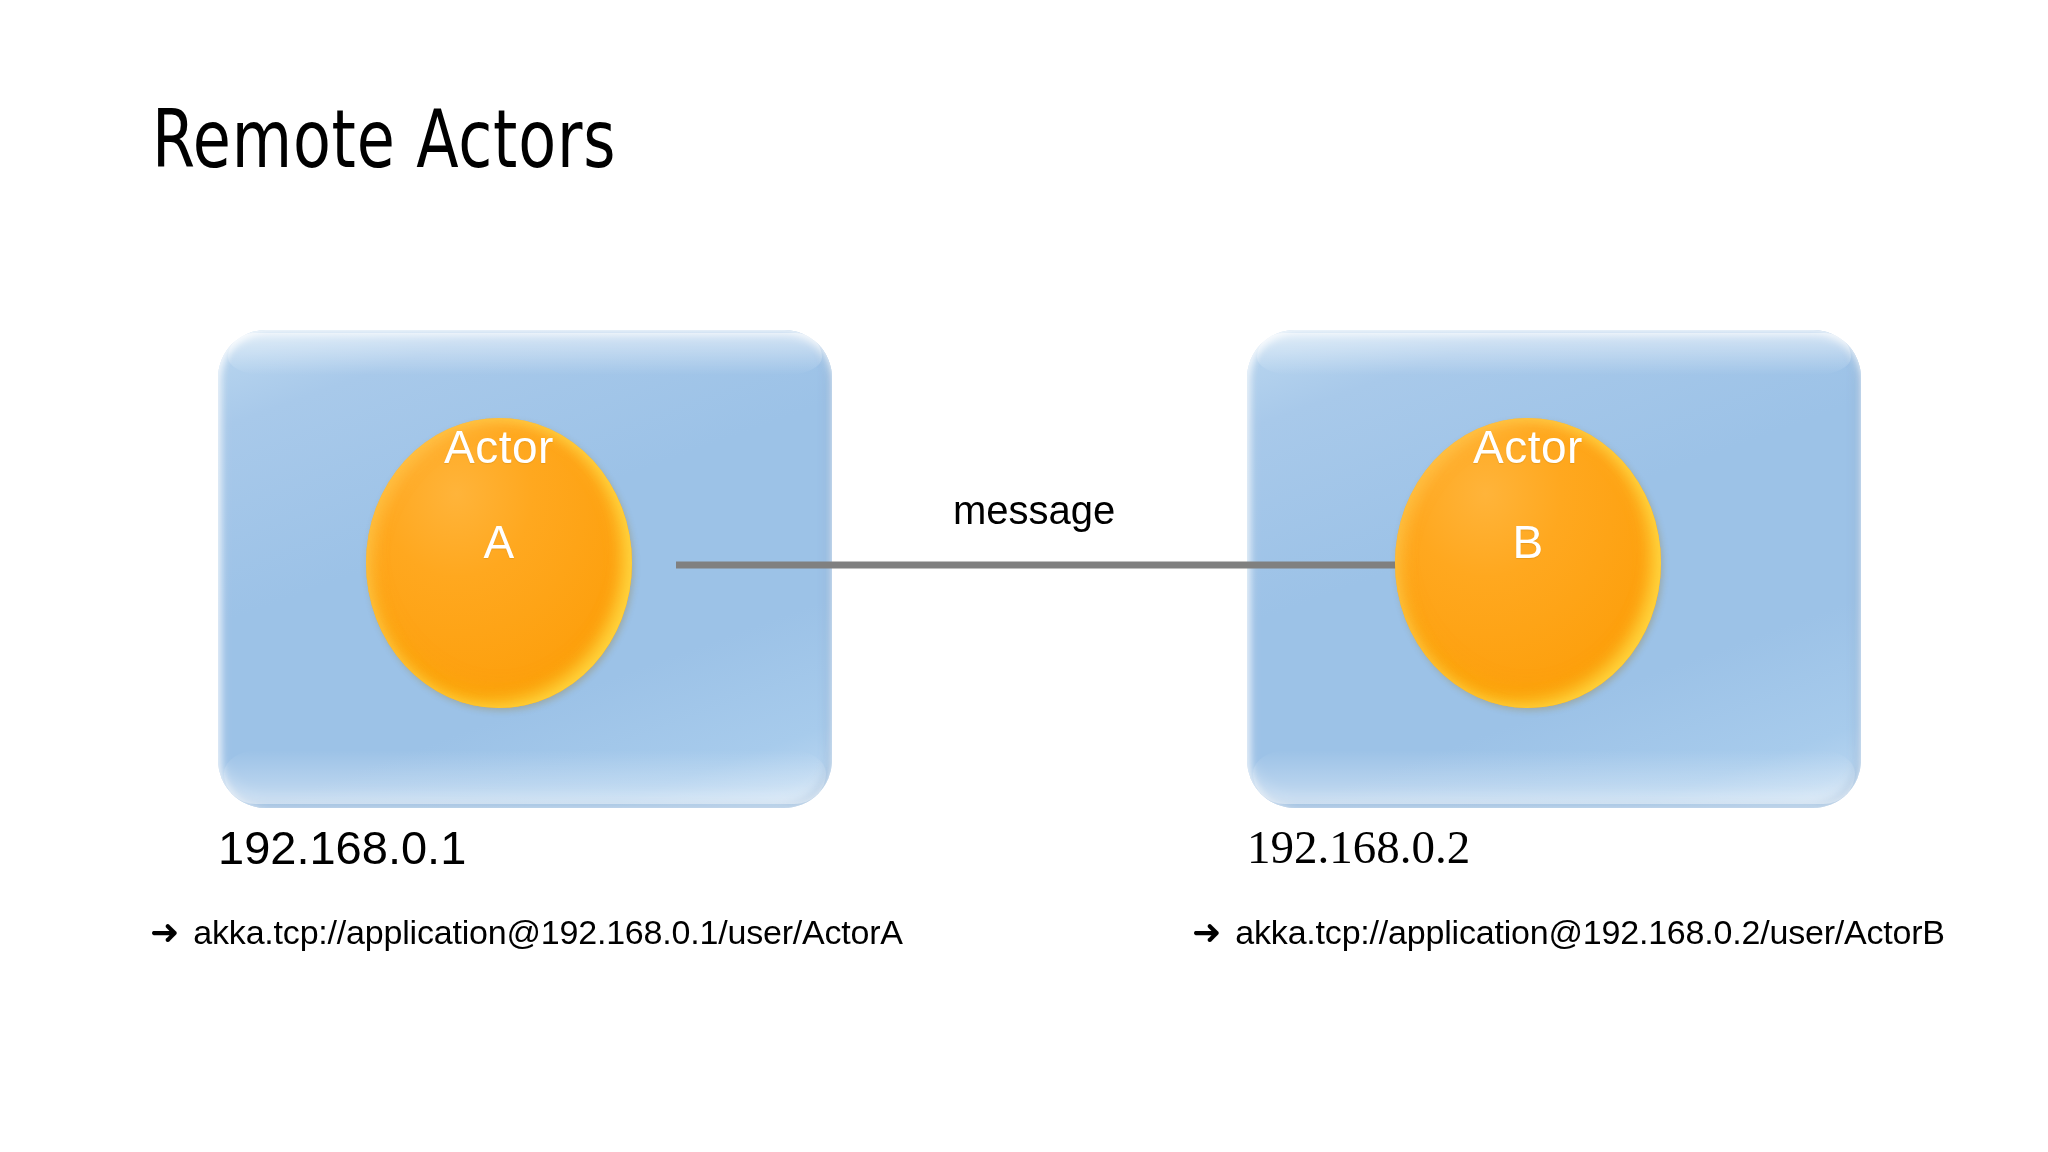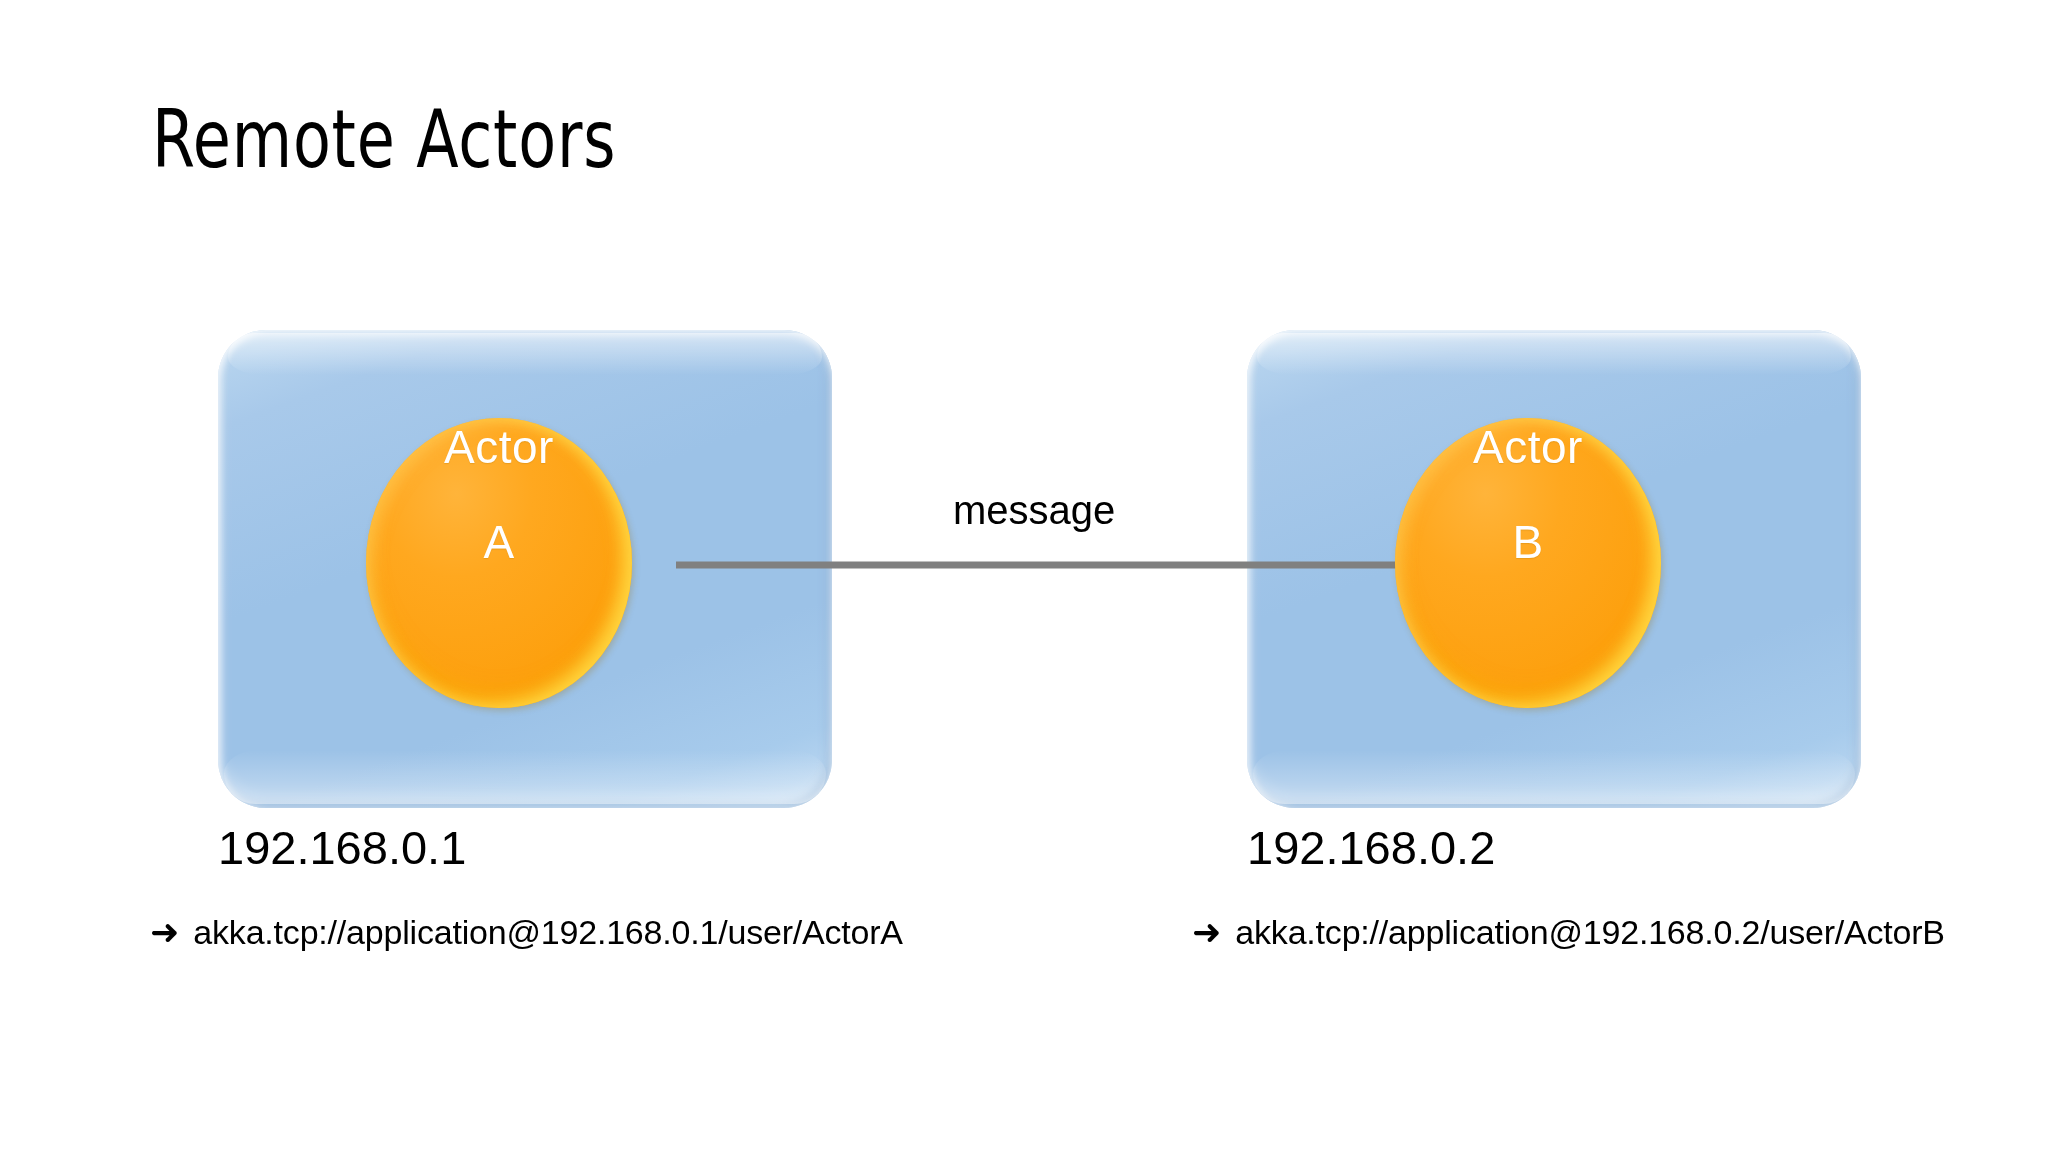--- a/index.html
+++ b/index.html
@@ -126,21 +126,21 @@
   .ip-label {
     position: absolute;
     top: 820px;
     width: 614px;
     font-family: "Liberation Sans", sans-serif;
     font-size: 47px;
     color: #000000;
     letter-spacing: 0px;
   }
   .ip-label.left  { left: 218px; }
-  .ip-label.right { left: 1247px; }
+  .ip-label.right { left: 1247px; font-family: Liberation Serif, serif; }
 
   
   .path-bullet {
     position: absolute;
     top: 913px;
     display: flex;
     align-items: baseline;
     white-space: nowrap;
   }
   .path-bullet.left  { left: 150px; }

